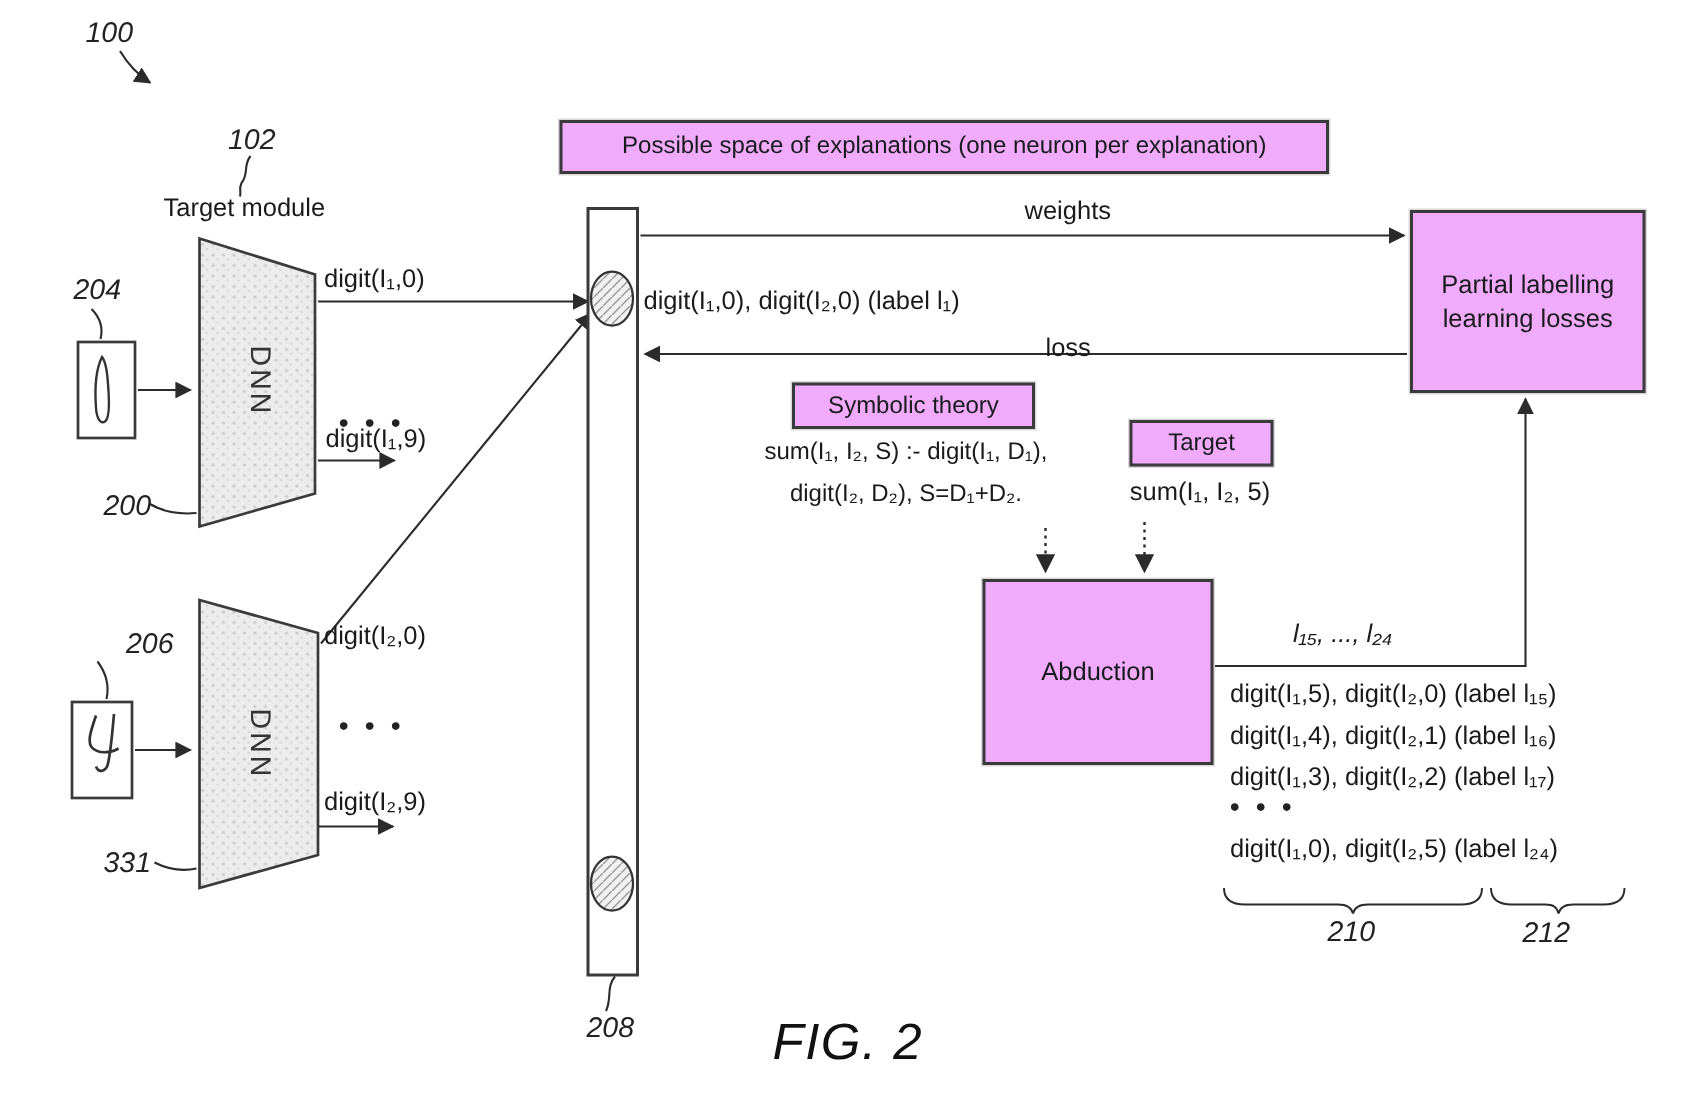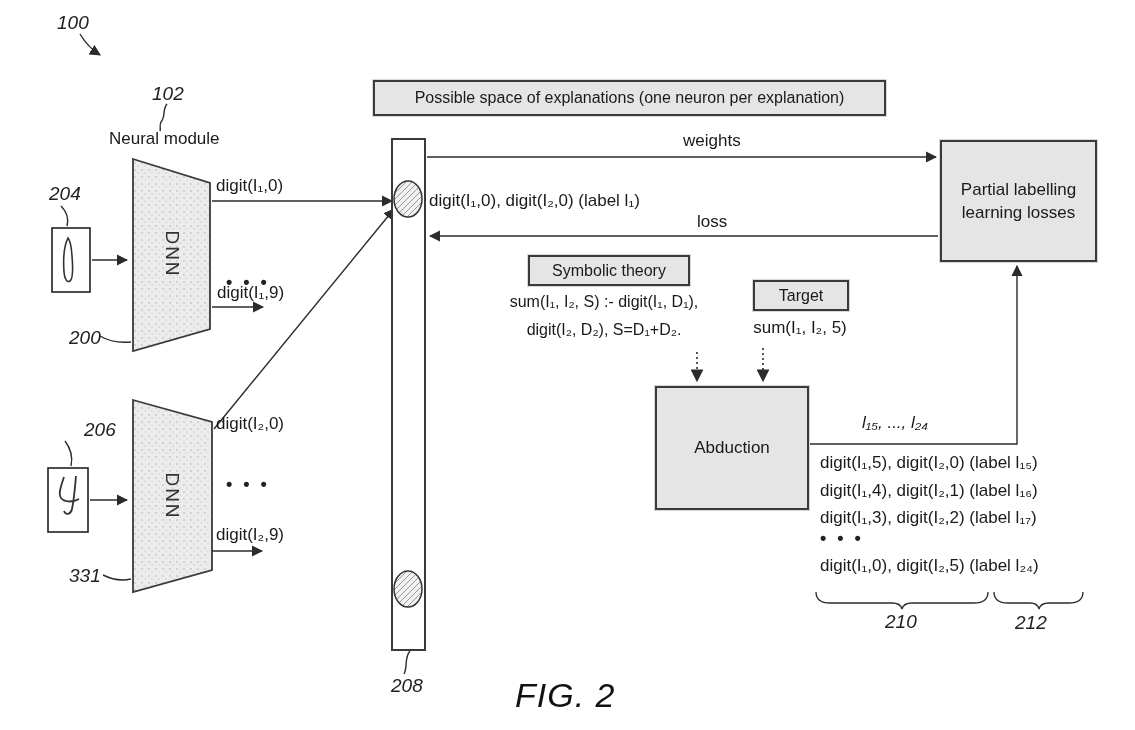--- a/index.html
+++ b/index.html
@@ -4,21 +4,21 @@
 <style>
   html,body{margin:0;padding:0;background:#fff;}
   #stage{
     position:relative;width:1135px;height:730px;background:#ffffff;
     font-family:"Liberation Sans",sans-serif;color:#1a1a1a;overflow:hidden;
   }
   #wires{position:absolute;left:0;top:0;z-index:0;}
   .txt{position:absolute;font-size:17px;white-space:nowrap;z-index:2;}
   .ref{position:absolute;font-size:19px;font-style:italic;white-space:nowrap;z-index:2;color:#222;}
   .box{
-    position:absolute;border:2px solid #3a3a3a;background:#e5e5e5;z-index:2;
+    position:absolute;border:2px solid #3a3a3a;background:#f0abfc;z-index:2;
     display:flex;align-items:center;justify-content:center;
     font-size:16px;white-space:nowrap;box-shadow:0 0 0 1px #d9d9d9;
   }
   .dots{font-weight:bold;font-size:18px;letter-spacing:3px;color:#222;}
   .dnn-label{
     position:absolute;width:70px;height:22px;z-index:2;
     display:flex;align-items:center;justify-content:center;
     font-size:19px;letter-spacing:2px;color:#333;transform:rotate(90deg);
   }
   .center{text-align:center;}
@@ -100,40 +100,40 @@
   <div class="ref" style="left:57px;top:12px;">100</div>
   <div class="ref" style="left:152px;top:83px;">102</div>
   <div class="ref" style="left:49px;top:183px;">204</div>
   <div class="ref" style="left:69px;top:327px;">200</div>
   <div class="ref" style="left:51px;top:419px;margin-left:33px;">206</div>
   <div class="ref" style="left:69px;top:565px;">331</div>
   <div class="ref" style="left:391px;top:675px;">208</div>
   <div class="ref" style="left:885px;top:611px;">210</div>
   <div class="ref" style="left:1015px;top:612px;">212</div>
 
-  <div class="txt" style="left:109px;top:129px;">Neural module</div>
+  <div class="txt" style="left:109px;top:129px;">Target module</div>
   <div class="dnn-label" style="left:137px;top:243px;">DNN</div>
   <div class="dnn-label" style="left:137px;top:485px;">DNN</div>
 
   <div class="txt" style="left:216px;top:176px;">digit(I₁,0)</div>
   <div class="txt dots" style="left:226px;top:272px;">• • •</div>
   <div class="txt" style="left:217px;top:283px;">digit(I₁,9)</div>
 
   <div class="txt" style="left:216px;top:414px;">digit(I₂,0)</div>
   <div class="txt dots" style="left:226px;top:474px;">• • •</div>
   <div class="txt" style="left:216px;top:525px;">digit(I₂,9)</div>
 
   <div class="box" style="left:373px;top:80px;width:509px;height:32px;">
     <span>Possible space of explanations (one neuron per explanation)</span>
   </div>
 
   <div class="txt" style="left:429px;top:191px;">digit(I₁,0), digit(I₂,0) (label l₁)</div>
 
   <div class="txt" style="left:683px;top:131px;">weights</div>
-  <div class="txt" style="left:697px;top:212px;">loss</div>
+  <div class="txt" style="left:697px;top:222px;">loss</div>
 
   <div class="box" style="left:528px;top:255px;width:158px;height:27px;">
     <span>Symbolic theory</span>
   </div>
   <div class="txt center" style="left:476px;top:293px;width:256px;font-size:16px;">sum(I₁, I₂, S) :- digit(I₁, D₁),</div>
   <div class="txt center" style="left:476px;top:321px;width:256px;font-size:16px;">digit(I₂, D₂), S=D₁+D₂.</div>
 
   <div class="box" style="left:753px;top:280px;width:92px;height:27px;">
     <span>Target</span>
   </div>

